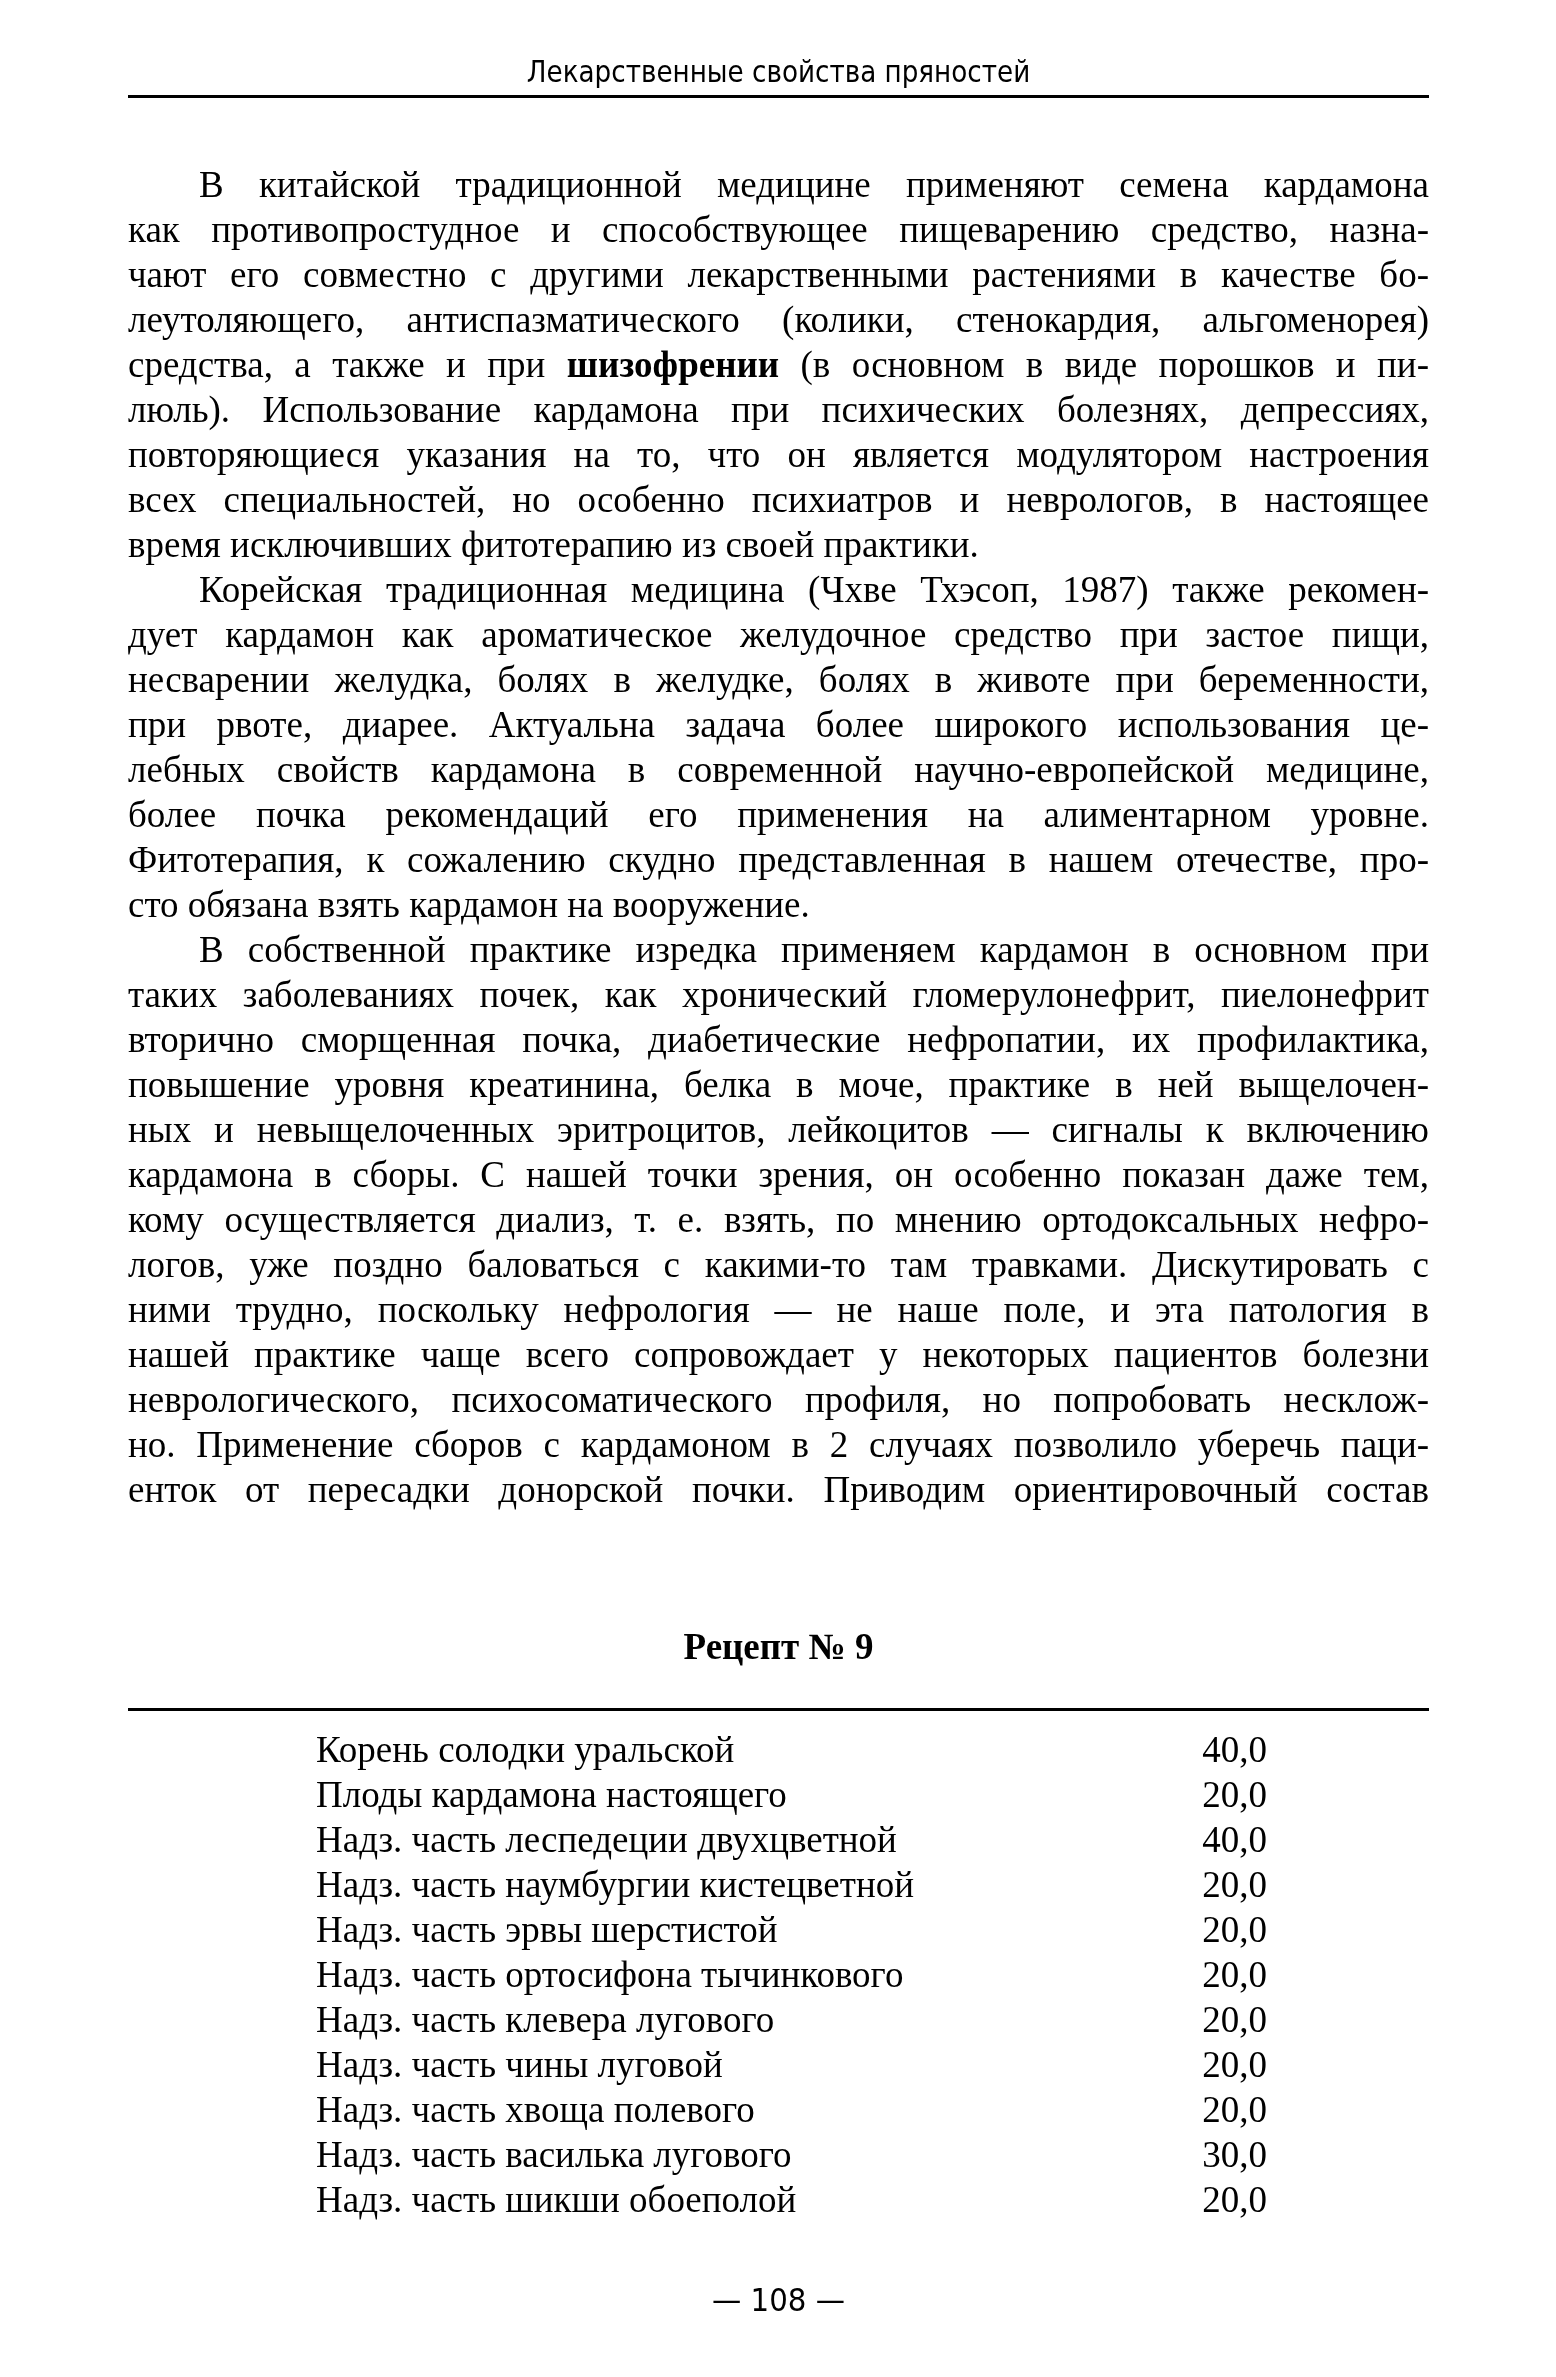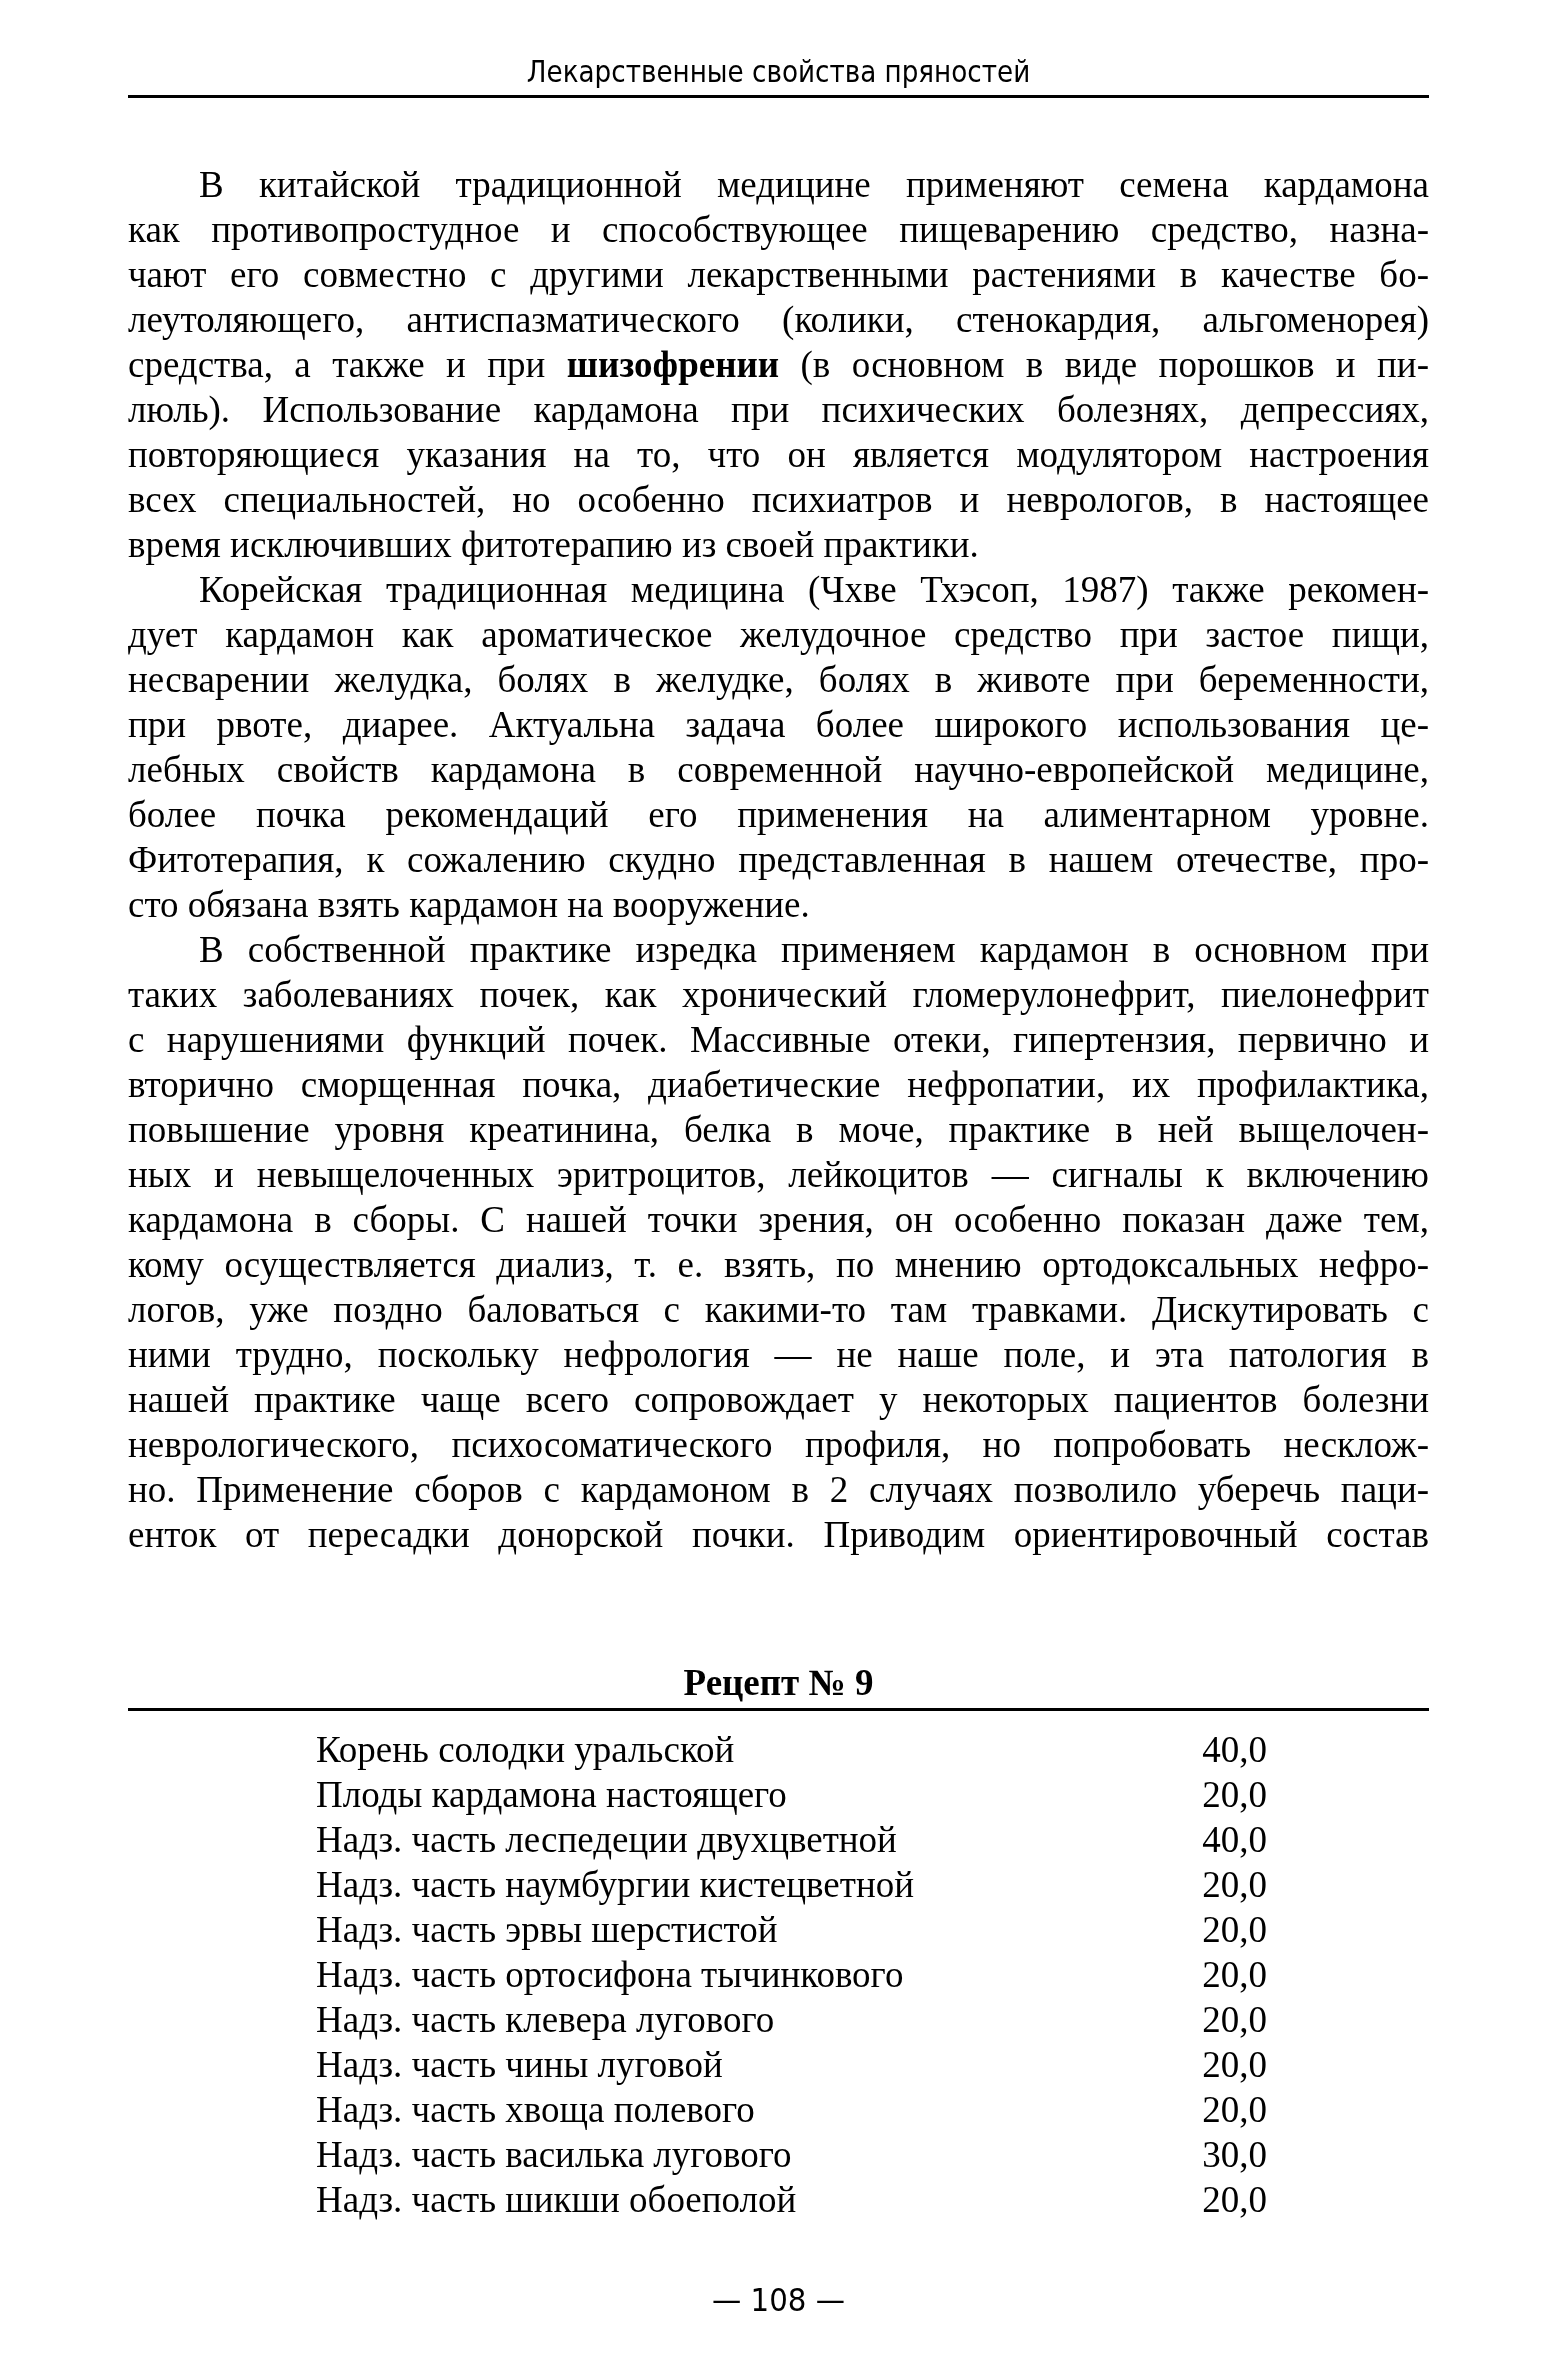--- a/index.html
+++ b/index.html
@@ -57,21 +57,21 @@
     text-align-last: left;
   }
   .body-text .indent {
     padding-left: 71px;
   }
   .body-text b { font-weight: bold; }
 
   .recipe-title {
     position: absolute;
     left: 128px;
-    top: 1660px;
+    top: 1624px;
     width: 1301px;
     text-align: center;
     font-family: "Liberation Serif", serif;
     font-weight: bold;
     font-size: 37px;
     line-height: 45px;
   }
   .recipe-rule {
     position: absolute;
     left: 128px;
@@ -133,21 +133,20 @@
       <span class="line">несварении желудка, болях в желудке, болях в животе при беременности,</span>
       <span class="line">при рвоте, диарее. Актуальна задача более широкого использования це-</span>
       <span class="line">лебных свойств кардамона в современной научно-европейской медицине,</span>
       <span class="line">более почка рекомендаций его применения на алиментарном уровне.</span>
       <span class="line">Фитотерапия, к сожалению скудно представленная в нашем отечестве, про-</span>
       <span class="line last">сто обязана взять кардамон на вооружение.</span>
     </div>
   <div>
       <span class="line indent">В собственной практике изредка применяем кардамон в основном при</span>
       <span class="line">таких заболеваниях почек, как хронический гломерулонефрит, пиелонефрит</span>
-      <span class="line">с нарушениями функций почек. Массивные отеки, гипертензия, первично и</span>
       <span class="line">вторично сморщенная почка, диабетические нефропатии, их профилактика,</span>
       <span class="line">повышение уровня креатинина, белка в моче, практике в ней выщелочен-</span>
       <span class="line">ных и невыщелоченных эритроцитов, лейкоцитов — сигналы к включению</span>
       <span class="line">кардамона в сборы. С нашей точки зрения, он особенно показан даже тем,</span>
       <span class="line">кому осуществляется диализ, т. е. взять, по мнению ортодоксальных нефро-</span>
       <span class="line">логов, уже поздно баловаться с какими-то там травками. Дискутировать с</span>
       <span class="line">ними трудно, поскольку нефрология — не наше поле, и эта патология в</span>
       <span class="line">нашей практике чаще всего сопровождает у некоторых пациентов болезни</span>
       <span class="line">неврологического, психосоматического профиля, но попробовать несклож-</span>
       <span class="line">но. Применение сборов с кардамоном в 2 случаях позволило уберечь паци-</span>

